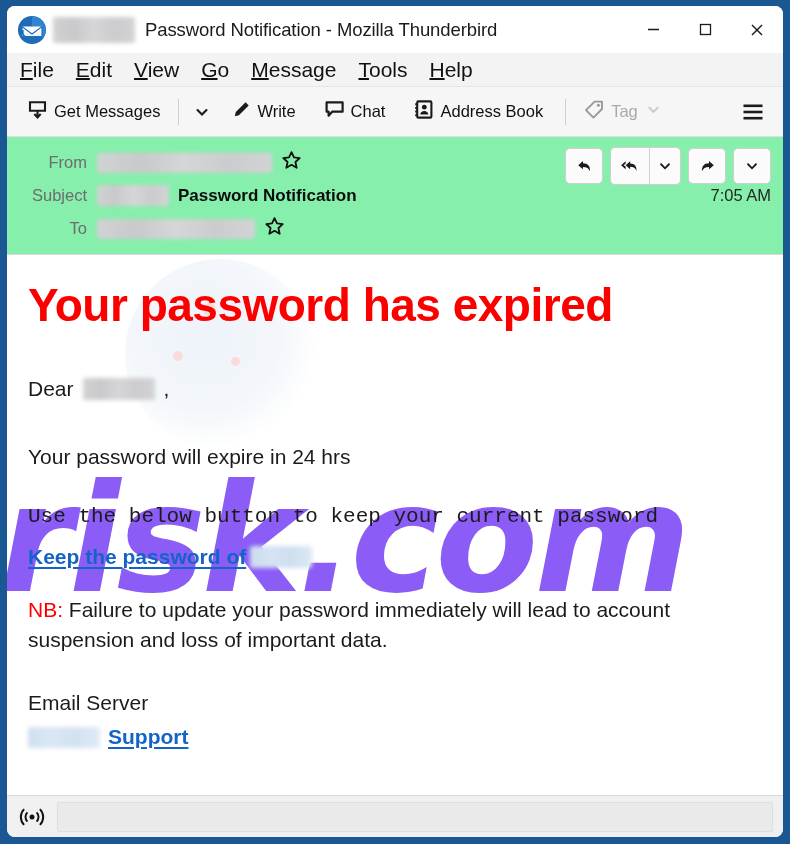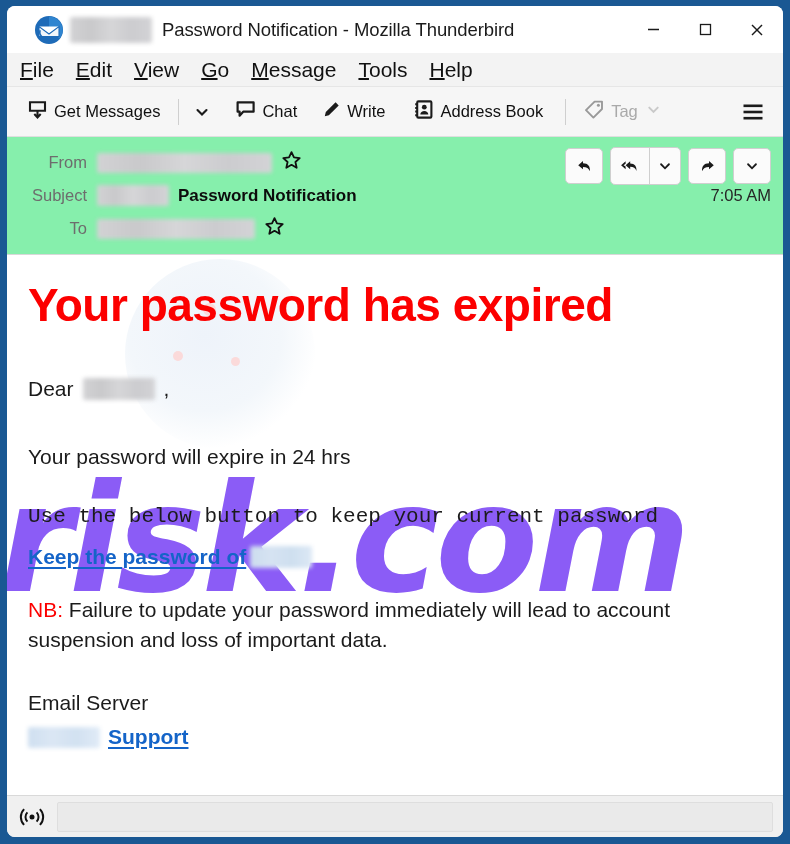--- a/index.html
+++ b/index.html
@@ -25,21 +25,20 @@
     flex-direction: column;
   }
 
   
   .titlebar {
     height: 47px;
     display: flex;
     align-items: center;
     background: #ffffff;
     flex: 0 0 auto;
-    padding-left: 17px;
   }
   .tb-logo {
     width: 30px; height: 30px;
     margin-left: 10px; margin-right: 6px;
     flex: 0 0 auto;
   }
   .blur {
     background: linear-gradient(90deg,#d2d2d4,#c9c9cb,#d6d6d8,#cccccf,#d3d3d6);
     border-radius: 2px;
     filter: blur(2.2px);
@@ -354,35 +353,35 @@
         </svg>
       </span>
       <span>Get Messages</span>
     </div>
     <div class="tsplit"></div>
     <div class="chevbtn">
       <svg width="16" height="16" viewBox="0 0 16 16">
         <path d="M3.5 6l4.5 4.6L12.5 6" fill="none" stroke="#1b1b1b" stroke-width="2.1" stroke-linecap="round"></path>
       </svg>
     </div>
+    <div class="tbtn" style="margin-left:8px;">
+      <span>
+        <svg width="20" height="20" viewBox="0 0 20 20">
+          <path d="M14.6 2.3l3.1 3.1-9.8 9.8-4.1 1 1-4.1z" fill="#1b1b1b"></path>
+        </svg>
+      </span>
+      <span>Write</span>
+    </div>
     <div class="tbtn" style="margin-left:12px;">
       <span>
         <svg width="21" height="21" viewBox="0 0 21 21">
           <path d="M2.6 3.4h16v9.3H8.2l-3.6 4v-4H2.6z" fill="none" stroke="#1b1b1b" stroke-width="2.2" stroke-linejoin="round"></path>
         </svg>
       </span>
       <span>Chat</span>
-    </div>
-    <div class="tbtn" style="margin-left:8px;">
-      <span>
-        <svg width="20" height="20" viewBox="0 0 20 20">
-          <path d="M14.6 2.3l3.1 3.1-9.8 9.8-4.1 1 1-4.1z" fill="#1b1b1b"></path>
-        </svg>
-      </span>
-      <span>Write</span>
     </div>
     <div class="tbtn" style="margin-left:12px;">
       <span>
         <svg width="21" height="21" viewBox="0 0 21 21">
           <rect x="4.2" y="2.4" width="14.2" height="16.2" rx="1.2" fill="none" stroke="#1b1b1b" stroke-width="2.1"></rect>
           <circle cx="11.3" cy="8.2" r="2.4" fill="#1b1b1b"></circle>
           <path d="M7.3 15.5c0-2.3 1.9-3.5 4-3.5s4 1.2 4 3.5z" fill="#1b1b1b"></path>
           <path d="M2.2 5.3h2.6M2.2 9h2.6M2.2 12.6h2.6M2.2 16.2h2.6" stroke="#1b1b1b" stroke-width="2"></path>
         </svg>
       </span>

